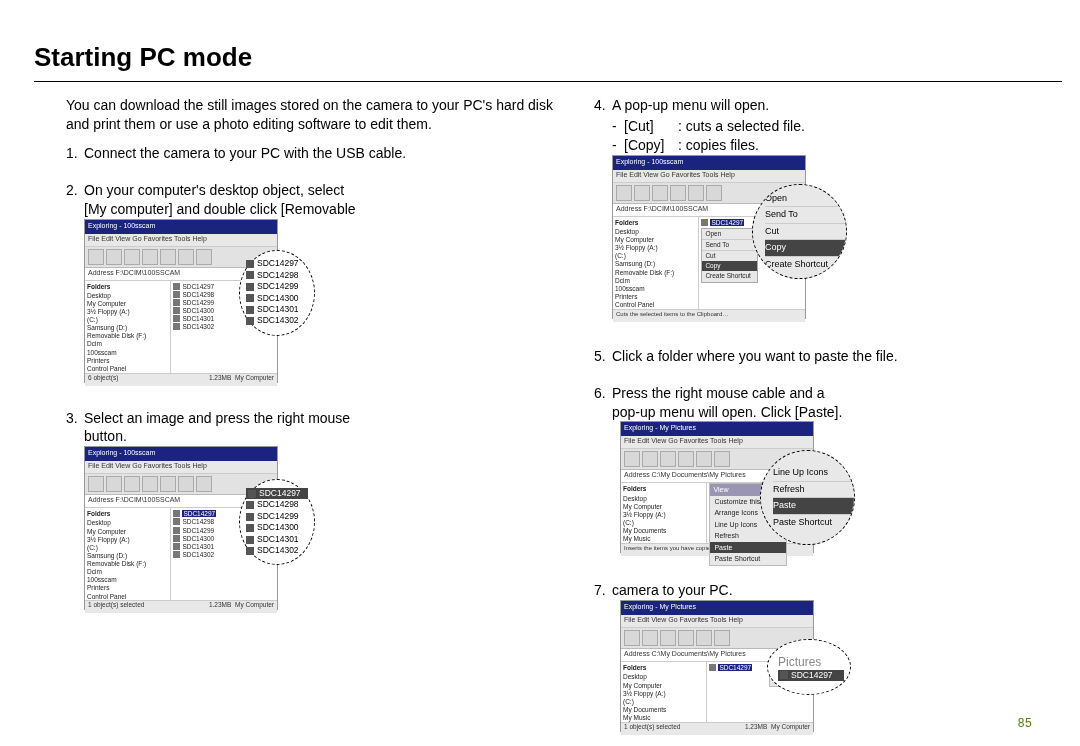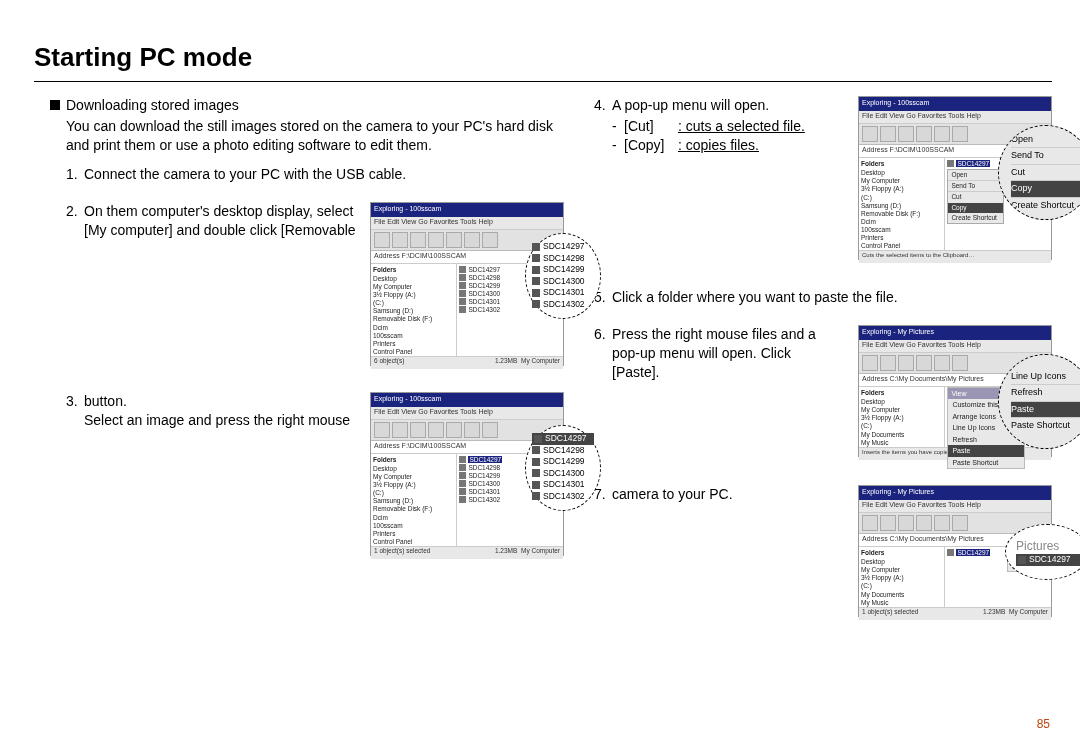--- a/index.html
+++ b/index.html
@@ -10,21 +10,21 @@
     background: #fff;
     font-family: Arial, Helvetica, sans-serif;
     color: #000;
     font-size: 14px;
     line-height: 1.35;
   }
   .page {
     position: relative;
     width: 1080px;
     height: 746px;
-    padding: 40px 28px 20px 34px;
+    padding: 40px 18px 20px 34px;
     box-sizing: border-box;
   }
   .title {
     font-size: 26px;
     font-weight: bold;
     margin: 0 0 6px 0;
   }
   .title-rule {
     border: none;
     border-top: 1px solid #000;
@@ -66,32 +66,33 @@
   ol.steps > li .num {
     flex: 0 0 auto;
     width: 18px;
   }
   ol.steps > li .body {
     flex: 1;
   }
   .step-row {
     display: flex;
     align-items: flex-start;
+    flex-direction: column;
   }
   .step-text {
     flex: 1;
     padding-right: 8px;
   }
   .sub {
     margin-top: 2px;
   }
   .sub-line { display: flex; }
   .sub-line .dash { flex: 0 0 auto; width: 12px; }
   .sub-line .key { flex: 0 0 auto; width: 54px; }
-  .sub-line .desc { flex: 1; text-decoration: underline; }
+  .sub-line .desc { flex: 1; }
   
   .fig {
     background: #f4f4f4;
     border: 1px solid #999;
     position: relative;
     flex: 0 0 auto;
     box-sizing: border-box;
   }
   .fig-large { width: 194px; height: 164px; }
   .fig-small { width: 194px; height: 132px; margin-left: 8px; }
@@ -200,59 +201,56 @@
     width: 78px;
     box-sizing: border-box;
   }
   .menu-strip .hdr {
     background: #9b95b4; color: #fff; font-size: 7px;
     padding: 1px 3px;
   }
   .menu-strip div { padding: 1px 4px; white-space: nowrap; }
   .page-num {
     position: absolute;
-    right: 30px;
+    right: 48px;
     bottom: 14px;
     font-size: 12px;
-    color: #c2410c;
+    color: #4d7c0f;
+    font-family: Liberation Mono, monospace;
   }
 </style>
 </head>
 <body>
 
 <div class="page">
 
   <h1 class="title">Starting PC mode</h1>
   <hr class="title-rule">
 
   <div class="columns">
 
     <div class="col col-left">
 
-      <div class="section-lead">
-        <span class="square"></span>
-        <span class="section-lead-text">Downloading stored images</span>
-      </div>
 
       <p class="intro">You can download the still images stored on the camera to your PC's hard disk and print them or use a photo editing software to edit them.</p>
 
       <ol class="steps">
 
         <li>
           <span class="num">1.</span>
           <div class="body">
             <span>Connect the camera to your PC with the USB cable.</span>
           </div>
         </li>
 
         <li>
           <span class="num">2.</span>
           <div class="body step-row">
             <div class="step-text">
-              <div>On them computer's desktop display, select</div>
+              <div>On your computer's desktop object, select</div>
               <div>[My computer] and double click [Removable</div>
             </div>
 
             <div class="fig fig-large">
               <div class="titlebar">Exploring - 100sscam</div>
               <div class="menubar">File   Edit   View   Go   Favorites   Tools   Help</div>
               <div class="toolbar">
                 <div class="tbtn"></div>
                 <div class="tbtn"></div>
                 <div class="tbtn"></div>
@@ -318,22 +316,22 @@
                   </div>
               </div>
             </div>
           </div>
         </li>
 
         <li style="margin-top:26px;">
           <span class="num">3.</span>
           <div class="body step-row">
             <div class="step-text">
+              <div>Select an image and press the right mouse</div>
               <div>button.</div>
-              <div>Select an image and press the right mouse</div>
             </div>
 
             <div class="fig fig-large">
               <div class="titlebar">Exploring - 100sscam</div>
               <div class="menubar">File   Edit   View   Go   Favorites   Tools   Help</div>
               <div class="toolbar">
                 <div class="tbtn"></div>
                 <div class="tbtn"></div>
                 <div class="tbtn"></div>
                 <div class="tbtn"></div>
@@ -484,21 +482,21 @@
           <span class="num">5.</span>
           <div class="body">
             <span>Click a folder where you want to paste the file.</span>
           </div>
         </li>
 
         <li style="margin-top:8px;">
           <span class="num">6.</span>
           <div class="body step-row">
             <div class="step-text">
-              <div>Press the right mouse files and a</div>
+              <div>Press the right mouse cable and a</div>
               <div>pop-up menu will open. Click [Paste].</div>
             </div>
 
             <div class="fig fig-small">
               <div class="titlebar">Exploring - My Pictures</div>
               <div class="menubar">File   Edit   View   Go   Favorites   Tools   Help</div>
               <div class="toolbar">
                 <div class="tbtn"></div>
                 <div class="tbtn"></div>
                 <div class="tbtn"></div>

